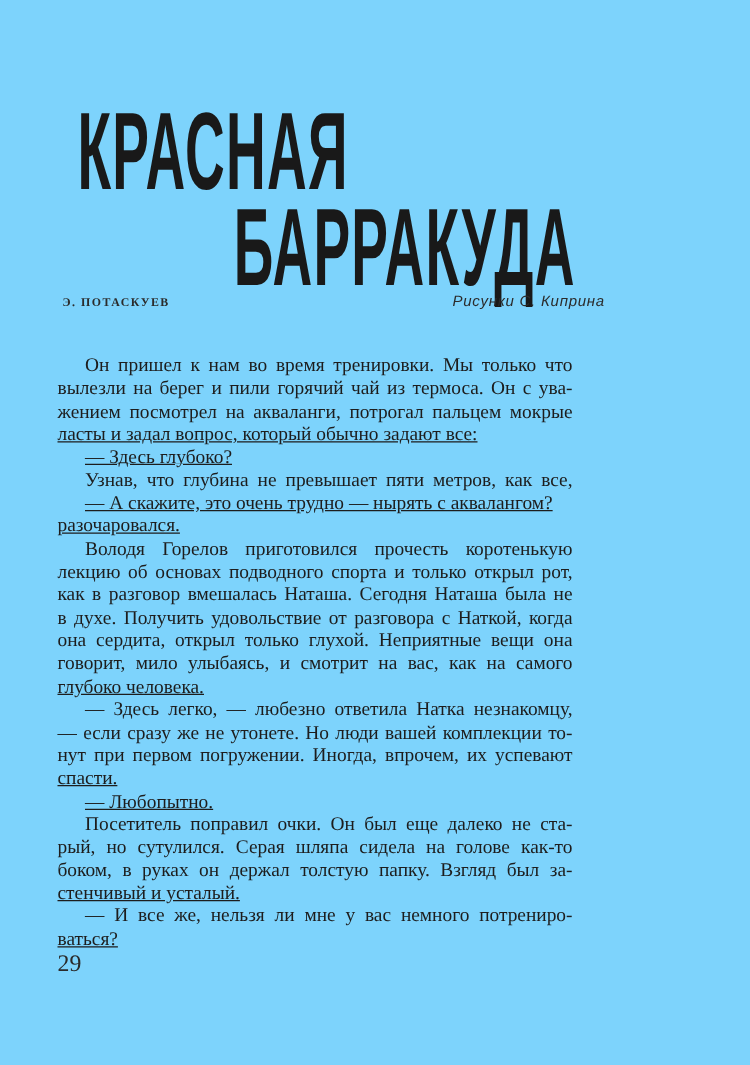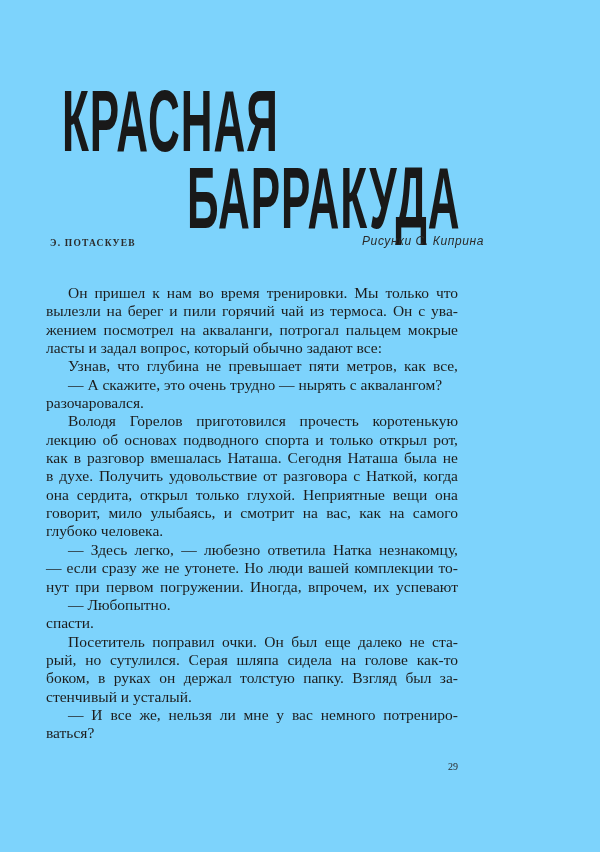--- a/index.html
+++ b/index.html
@@ -63,30 +63,30 @@
     top: 284px;
     width: 412px;
     font-size: 15.5px;
     line-height: 18.35px;
     color: #1d1d1d;
   }
   .line {
     text-align: justify;
     text-align-last: justify;
   }
-  .line.last  { text-align-last: left; }
+  .line.last  { text-align-last: left; text-decoration: underline; }
   .line.first { text-indent: 22px; }
 
   .page-number {
     position: absolute;
     left: 46px;
     top: 761px;
     width: 412px;
-    text-align: right;
-    font-size: 10px;
+    text-align: left;
+    font-size: 19px;
     color: #2a2a2a;
   }
 </style>
 </head>
 <body>
 
 <div class="page">
 
   <div class="title-line l1">КРАСНАЯ</div>
 
@@ -94,35 +94,36 @@
 
   <div class="author">Э. ПОТАСКУЕВ</div>
 
   <div class="credit">Рисунки С. Киприна</div>
 
   <div class="body-text">
       <div class="line first">Он пришел к нам во время тренировки. Мы только что</div>
       <div class="line">вылезли на берег и пили горячий чай из термоса. Он с ува-</div>
       <div class="line">жением посмотрел на акваланги, потрогал пальцем мокрые</div>
       <div class="line last">ласты и задал вопрос, который обычно задают все:</div>
+      <div class="line first last">— Здесь глубоко?</div>
       <div class="line first">Узнав, что глубина не превышает пяти метров, как все,</div>
       <div class="line first last">— А скажите, это очень трудно — нырять с аквалангом?</div>
       <div class="line last">разочаровался.</div>
       <div class="line first">Володя Горелов приготовился прочесть коротенькую</div>
       <div class="line">лекцию об основах подводного спорта и только открыл рот,</div>
       <div class="line">как в разговор вмешалась Наташа. Сегодня Наташа была не</div>
       <div class="line">в духе. Получить удовольствие от разговора с Наткой, когда</div>
       <div class="line">она сердита, открыл только глухой. Неприятные вещи она</div>
       <div class="line">говорит, мило улыбаясь, и смотрит на вас, как на самого</div>
       <div class="line last">глубоко человека.</div>
       <div class="line first">— Здесь легко, — любезно ответила Натка незнакомцу,</div>
       <div class="line">— если сразу же не утонете. Но люди вашей комплекции то-</div>
       <div class="line">нут при первом погружении. Иногда, впрочем, их успевают</div>
+      <div class="line last">спасти.</div>
       <div class="line first last">— Любопытно.</div>
-      <div class="line last">спасти.</div>
       <div class="line first">Посетитель поправил очки. Он был еще далеко не ста-</div>
       <div class="line">рый, но сутулился. Серая шляпа сидела на голове как-то</div>
       <div class="line">боком, в руках он держал толстую папку. Взгляд был за-</div>
       <div class="line last">стенчивый и усталый.</div>
       <div class="line first">— И все же, нельзя ли мне у вас немного потрениро-</div>
       <div class="line last">ваться?</div>
     </div>
 
   <div class="page-number">29</div>
 

